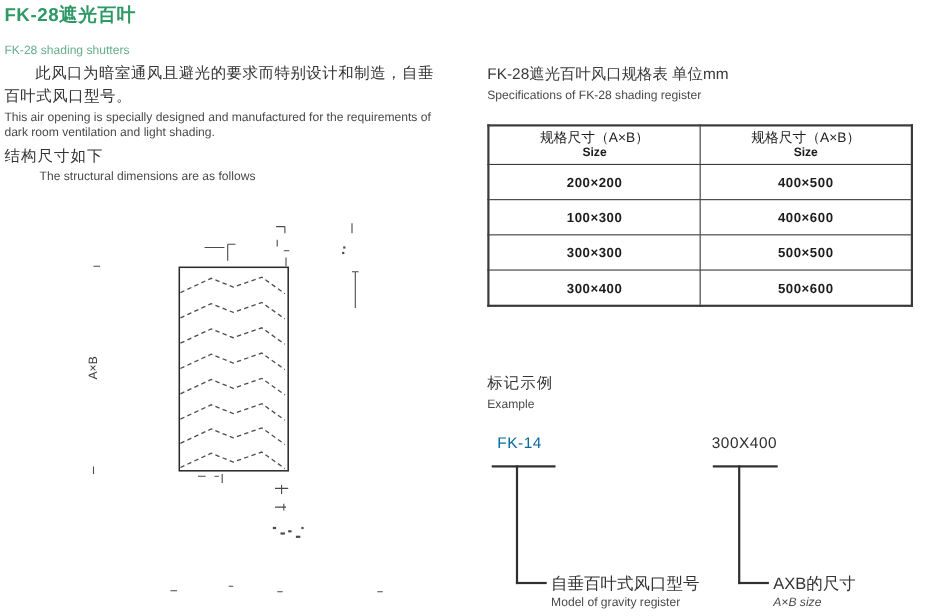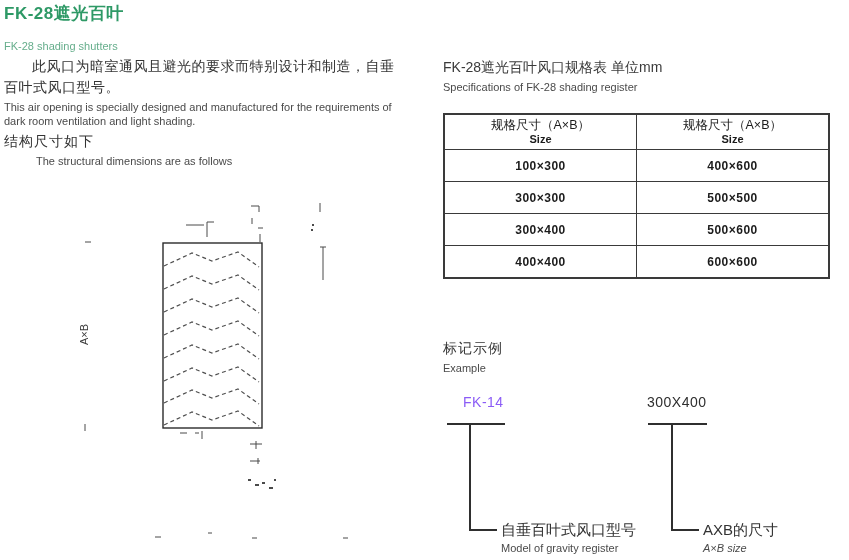--- a/index.html
+++ b/index.html
@@ -108,23 +108,22 @@
     letter-spacing: 1px;
   }
   .example-en {
     left: 443px; top: 362px;
     font-size: 11px;
     color: #4a4a4a;
   }
   .model-code {
     left: 452px; top: 394px;
     font-size: 14px;
-    color: #8b5cf6;
-    letter-spacing: 0.5px;
-    margin-left: 11px;
+    color: #0369a1;
+    letter-spacing: 0.5px;
   }
   .size-code {
     left: 647px; top: 394px;
     font-size: 14px;
     color: #2e2e2e;
     letter-spacing: 0.5px;
   }
   .pline { background: #2f2f2f; }
   .model-label-zh {
     left: 501px; top: 521px;
@@ -213,34 +212,34 @@
           <div class="th-en">Size</div>
         </th>
         <th>
           <div class="th-zh">规格尺寸（A×B）</div>
           <div class="th-en">Size</div>
         </th>
       </tr>
     </thead>
     <tbody>
       <tr>
+        <td>200×200</td>
+        <td>400×500</td>
+      </tr>
+      <tr>
         <td>100×300</td>
         <td>400×600</td>
       </tr>
       <tr>
         <td>300×300</td>
         <td>500×500</td>
       </tr>
       <tr>
         <td>300×400</td>
         <td>500×600</td>
-      </tr>
-      <tr>
-        <td>400×400</td>
-        <td>600×600</td>
       </tr>
     </tbody>
   </table>
 
   <div class="abs example-zh">标记示例</div>
   <div class="abs example-en">Example</div>
 
   <div class="abs model-code">FK-14</div>
   <div class="abs size-code">300X400</div>
 

